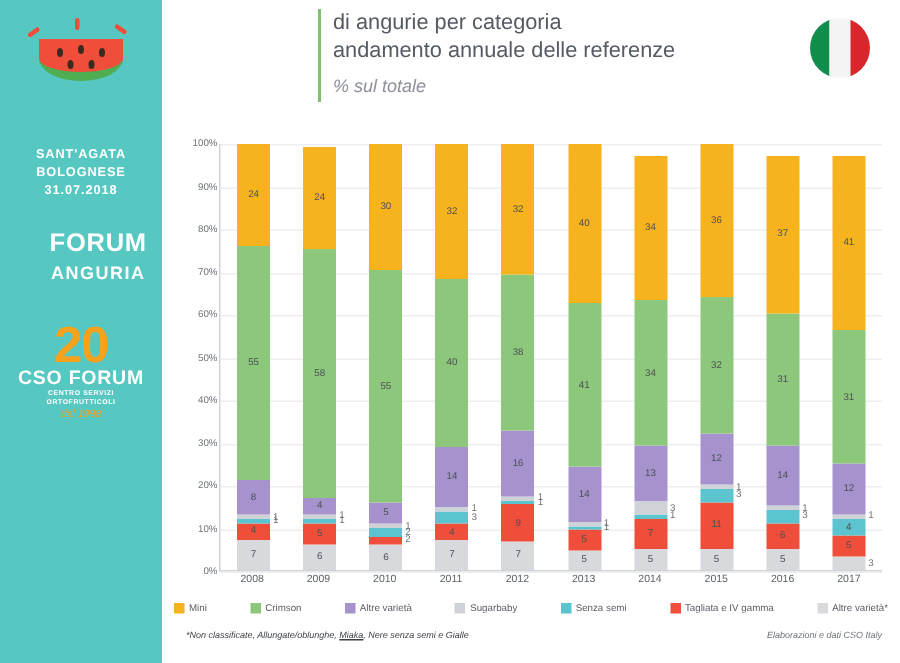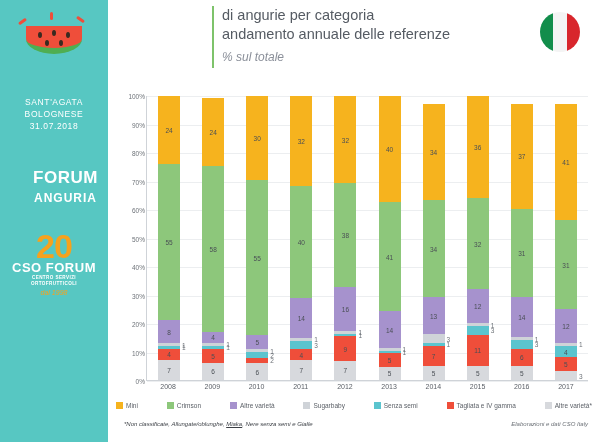--- a/index.html
+++ b/index.html
@@ -30,24 +30,24 @@
     overflow:hidden;
   }
   .wm-seed {
     position:absolute; width:4px; height:6px; background:#3a2a20; border-radius:50%;
   }
   .wm-splash {
     position:absolute; background:#ef4e3a; border-radius:2px;
   }
   #loc {
     margin-top:4px;
-    font-size:8.5px; font-weight:normal; letter-spacing:0.6px; line-height:12px;
+    font-size:8.5px; font-weight:bold; letter-spacing:0.6px; line-height:12px;
   }
   #forum {
-    margin-top:36px;
+    margin-top:20px;
     font-size:17px; font-weight:bold; letter-spacing:0.5px; line-height:20px;padding-left:23px;
   }
   #forum .sub { font-size:12px; font-weight:bold; letter-spacing:1px; }
   #speaker { margin-top:24px; }
   #speaker .name { font-size:9.5px; font-weight:bold; }
   #speaker .role { font-size:6.5px; font-style:italic; line-height:9px; margin-top:2px;}
   #cso { margin-top:22px; position:relative; height:92px; }
   .cso-20 {
     font-size:34px; font-weight:bold; color:#f6a21d; line-height:32px;
     letter-spacing:-1px;

